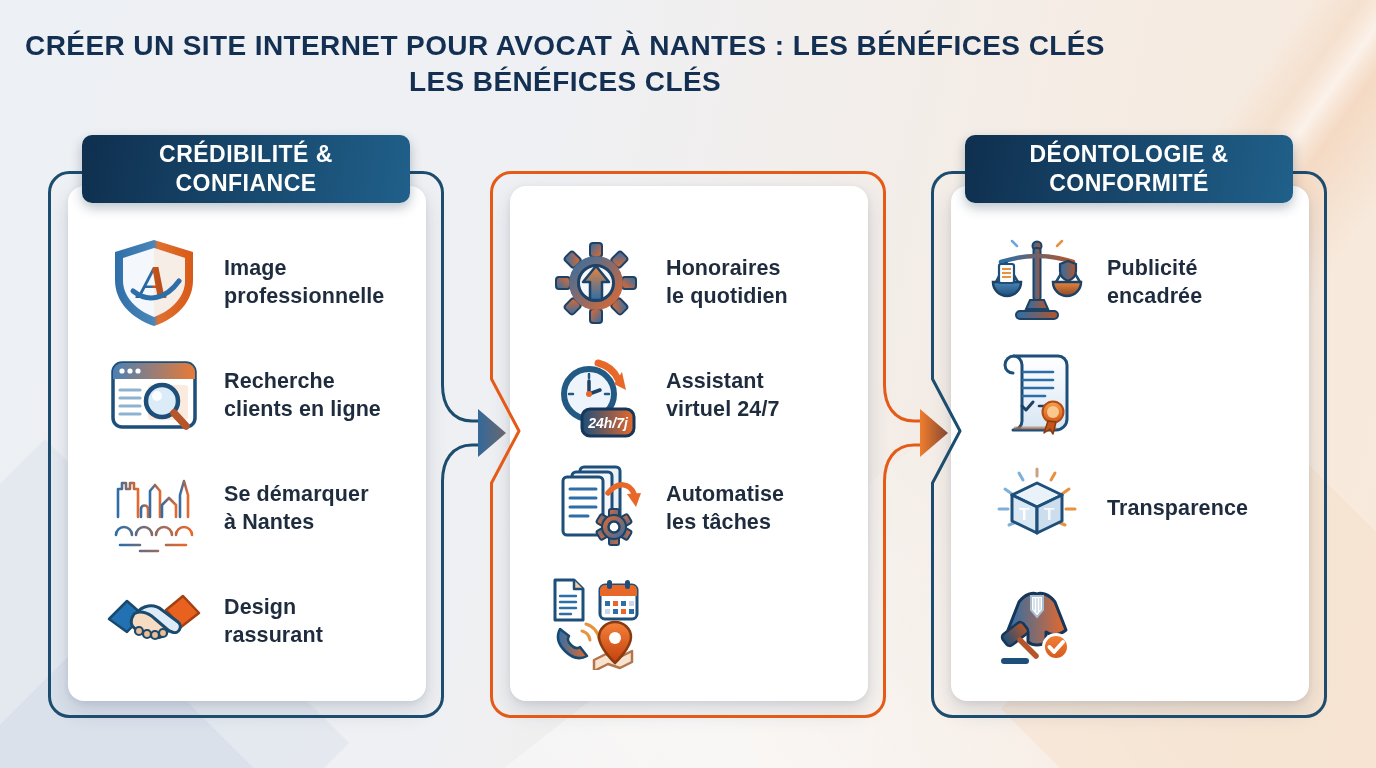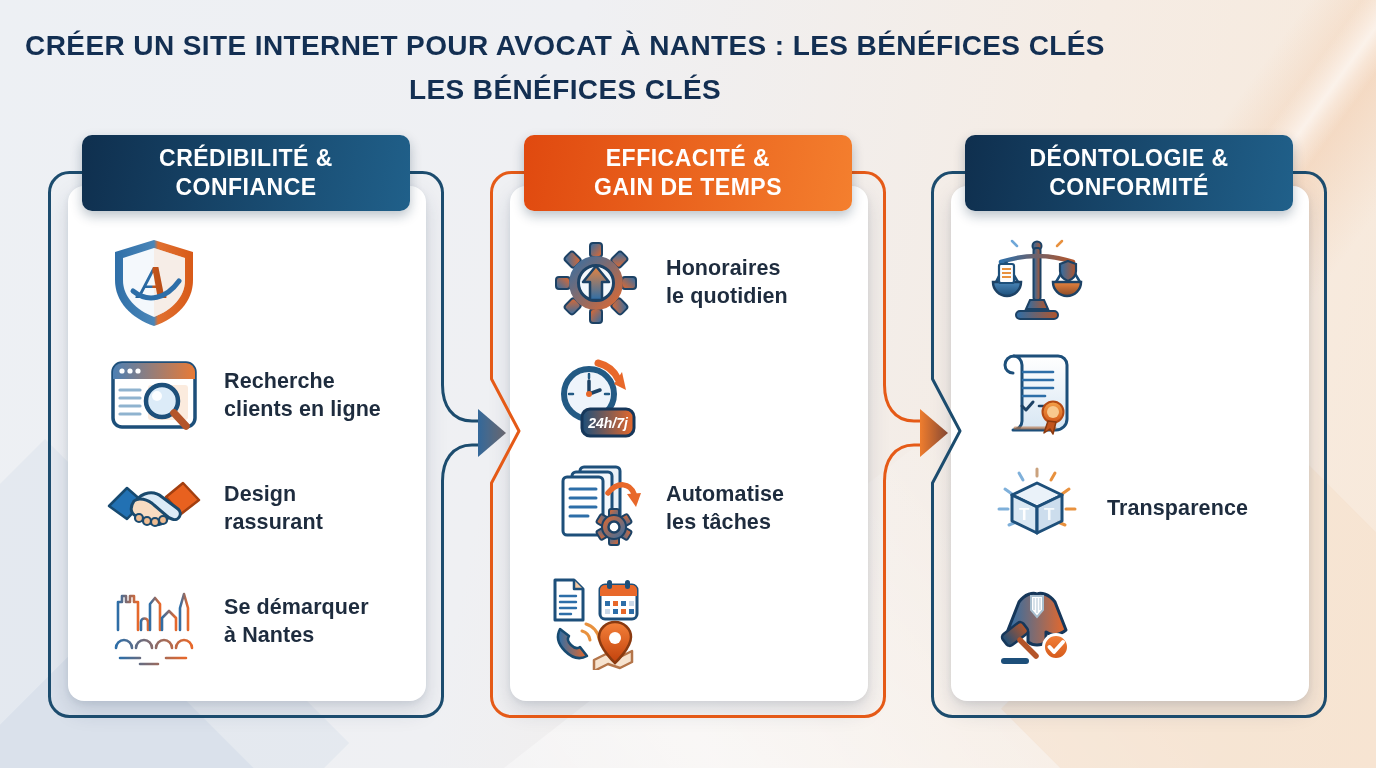--- a/index.html
+++ b/index.html
@@ -20,32 +20,32 @@
   .deco-bl1 { left:-170px; bottom:-190px; width:430px; height:430px; background:#dde4ed; opacity:.6; transform:rotate(45deg); }
   .deco-bl2 { left:-60px; bottom:-250px; width:330px; height:330px; background:#d2dbe7; opacity:.55; transform:rotate(45deg); }
   .deco-bc { left:340px; bottom:-280px; width:860px; height:430px;
     background:linear-gradient(90deg,rgba(255,255,255,0),rgba(255,255,255,.55),rgba(255,255,255,0));
     transform:rotate(-38deg); }
   .deco-br { right:-130px; bottom:-150px; width:430px; height:390px; background:#f6dfc9; opacity:.5; transform:rotate(45deg); }
 
   
   .title-wrap { position:absolute; top:30px; left:0; width:1130px; text-align:center; z-index:3; }
   .title-line1 { font-size:28px; font-weight:800; letter-spacing:.4px; color:#132f52; }
-  .title-line2 { font-size:28px; font-weight:800; letter-spacing:.4px; color:#132f52; margin-top:12px; }
+  .title-line2 { font-size:28px; font-weight:800; letter-spacing:.4px; color:#132f52; margin-top:4px; }
 
   
   .card { position:absolute; top:133px; width:396px; height:585px; z-index:2; }
   .card.navy   { --line:#1c4c6e; --hdr1:#0f2f4e; --hdr2:#20608a; }
   .card.orange { --line:#e55a17; --hdr1:#e0490f; --hdr2:#f47f2e; }
   .card-white { position:absolute; left:20px; right:18px; top:53px; bottom:17px;
     background:#ffffff; border-radius:16px;
     box-shadow:0 10px 22px rgba(25,45,80,.15), 0 2px 6px rgba(25,45,80,.08); }
   .outline { position:absolute; left:0; top:0; overflow:visible; }
   .outline-path { stroke:var(--line); }
-  .card-header { position:absolute; top:2px; left:34px; right:34px; height:76px;
+  .card-header { position:absolute; top:2px; left:34px; right:34px; height:68px;
     background:linear-gradient(100deg,var(--hdr1),var(--hdr2));
     border-radius:10px; display:flex; align-items:center; justify-content:center;
     box-shadow:0 5px 12px rgba(16,42,67,.28); z-index:4; }
   .card-header-label { color:#ffffff; font-size:23px; font-weight:800; letter-spacing:.5px;
     line-height:1.25; text-align:center; white-space:pre-line; }
   .items { position:absolute; left:20px; right:18px; top:53px; bottom:17px;
     padding:49px 10px 0 38px; display:flex; flex-direction:column; }
   .item { display:flex; align-items:center; gap:22px; height:96px; margin-bottom:17px; }
   .icon-box { width:96px; height:96px; flex:0 0 96px; }
   .icon-box svg { width:96px; height:96px; display:block; }
@@ -98,20 +98,22 @@
                 <stop offset="1" stop-color="#b44a14"></stop>
               </linearGradient>
           </defs>
           <path d="M48 5 L87 17 V45 C87 67 71 83 48 91 C25 83 9 67 9 45 V17 Z" fill="url(#i1g)"></path>
           <path d="M48 13 L79 23 V45 C79 62 66 75 48 82 C30 75 17 62 17 45 V23 Z" fill="#f4f8fc"></path>
           <path d="M48 13 L79 23 V45 C79 62 66 75 48 82 Z" fill="#f8e2d2" opacity="0.5"></path>
           <text x="47" y="63" text-anchor="middle" font-family="Liberation Serif, serif" font-size="46" font-weight="bold" font-style="italic" fill="url(#i1a)">A</text>
           <path d="M27 56 C42 68 60 64 73 46" stroke="#2d6ea8" stroke-width="5" fill="none" stroke-linecap="round"></path>
         </svg>
       </div>
+      <div class="item-label">Image
+professionnelle</div>
     </div>
 
     <div class="item">
       <div class="icon-box">
         <svg viewBox="0 0 96 96">
           <defs>
               <linearGradient id="i2bar" x1="0" y1="0" x2="1" y2="0">
                 <stop offset="0" stop-color="#4c80b4"></stop>
                 <stop offset="1" stop-color="#e87a36"></stop>
               </linearGradient>
@@ -133,59 +135,59 @@
           <path d="M68 65 L80 78" stroke="#b4552a" stroke-width="7.5" stroke-linecap="round"></path>
         </svg>
       </div>
       <div class="item-label">Recherche
 clients en ligne</div>
     </div>
 
     <div class="item">
       <div class="icon-box">
         <svg viewBox="0 0 96 96">
-          <path d="M3 45 L21 27 L37 41 L21 58 Z" fill="#2271b3" stroke="#174a70" stroke-width="2.5" stroke-linejoin="round"></path>
-          <path d="M93 39 L77 22 L60 36 L75 53 Z" fill="#e8611f" stroke="#a33f10" stroke-width="2.5" stroke-linejoin="round"></path>
-          <path d="M30 40 C36 31 48 29 56 36 L72 48 C77 52 73 61 66 58 L54 53" fill="#dcebf7" stroke="#1a4a6e" stroke-width="3" stroke-linejoin="round"></path>
-          <path d="M28 40 C24 46 24 52 30 55 L44 62 C52 66 60 62 62 56 L48 44 C42 38 32 36 28 40 Z" fill="#f7dcc2" stroke="#1a4a6e" stroke-width="3" stroke-linejoin="round"></path>
-          <g fill="#f0bd92" stroke="#1a4a6e" stroke-width="2.2">
-              <circle cx="33" cy="57" r="4"></circle>
-              <circle cx="41" cy="60" r="4"></circle>
-              <circle cx="49" cy="61" r="4"></circle>
-              <circle cx="57" cy="59" r="4"></circle>
-            </g>
-        </svg>
-      </div>
-      <div class="item-label">Design
-rassurant</div>
-    </div>
-
-    <div class="item">
-      <div class="icon-box">
-        <svg viewBox="0 0 96 96">
           <defs>
               <linearGradient id="i4g" x1="0" y1="0" x2="1" y2="0">
                 <stop offset="0" stop-color="#2d6ea8"></stop>
                 <stop offset="1" stop-color="#e8682a"></stop>
               </linearGradient>
             </defs>
           <g fill="none" stroke="url(#i4g)" stroke-width="2.6" stroke-linecap="round" stroke-linejoin="round">
             <path d="M12 56 V28 h4 v-6 h4 v6 h4 v-6 h4 v6 h4 v28"></path>
             <path d="M35 56 v-8 a3.5 3.5 0 0 1 7 0 v8"></path>
             <path d="M44 56 V30 l5 -6 5 6 v26"></path>
             <path d="M56 56 v-12 l7 -7 7 7 v12"></path>
             <path d="M74 56 V34 l4 -14 4 14 v22"></path>
             <path d="M6 62 H90"></path>
             <path d="M10 74 a8 8 0 0 1 16 0 M30 74 a8 8 0 0 1 16 0 M50 74 a8 8 0 0 1 16 0 M70 74 a8 8 0 0 1 16 0"></path>
             <path d="M14 84 h20 M60 84 h20 M34 90 h18"></path>
           </g>
         </svg>
       </div>
       <div class="item-label">Se démarquer
 à Nantes</div>
+    </div>
+
+    <div class="item">
+      <div class="icon-box">
+        <svg viewBox="0 0 96 96">
+          <path d="M3 45 L21 27 L37 41 L21 58 Z" fill="#2271b3" stroke="#174a70" stroke-width="2.5" stroke-linejoin="round"></path>
+          <path d="M93 39 L77 22 L60 36 L75 53 Z" fill="#e8611f" stroke="#a33f10" stroke-width="2.5" stroke-linejoin="round"></path>
+          <path d="M30 40 C36 31 48 29 56 36 L72 48 C77 52 73 61 66 58 L54 53" fill="#dcebf7" stroke="#1a4a6e" stroke-width="3" stroke-linejoin="round"></path>
+          <path d="M28 40 C24 46 24 52 30 55 L44 62 C52 66 60 62 62 56 L48 44 C42 38 32 36 28 40 Z" fill="#f7dcc2" stroke="#1a4a6e" stroke-width="3" stroke-linejoin="round"></path>
+          <g fill="#f0bd92" stroke="#1a4a6e" stroke-width="2.2">
+              <circle cx="33" cy="57" r="4"></circle>
+              <circle cx="41" cy="60" r="4"></circle>
+              <circle cx="49" cy="61" r="4"></circle>
+              <circle cx="57" cy="59" r="4"></circle>
+            </g>
+        </svg>
+      </div>
+      <div class="item-label">Design
+rassurant</div>
     </div>
 
   </div>
   <div class="card-header">
     <div class="card-header-label">CRÉDIBILITÉ &amp;
 CONFIANCE</div>
   </div>
 </div>
 
 <div class="card orange" style="left:490px;">
@@ -254,20 +256,22 @@
               <path d="M41 46 V33"></path>
               <path d="M41 46 L52 42"></path>
             </g>
           <circle cx="41" cy="46" r="3" fill="#e8682a"></circle>
           <path d="M50 15 A30 30 0 0 1 70 31" fill="none" stroke="#e8682a" stroke-width="7" stroke-linecap="round"></path>
           <path d="M78 42 L66 36 L74 24 Z" fill="#e8682a"></path>
           <rect x="34" y="61" width="52" height="27" rx="8" fill="url(#i6b)" stroke="#16375a" stroke-width="3"></rect>
           <text x="60" y="80" text-anchor="middle" font-size="14" font-weight="bold" font-style="italic" fill="#ffffff">24h/7j</text>
         </svg>
       </div>
+      <div class="item-label">Assistant
+virtuel 24/7</div>
     </div>
 
     <div class="item">
       <div class="icon-box">
         <svg viewBox="0 0 96 96">
           <defs>
               <linearGradient id="i7g" x1="0" y1="0" x2="1" y2="1">
                 <stop offset="0" stop-color="#e8682a"></stop>
                 <stop offset="1" stop-color="#2d6ea8"></stop>
               </linearGradient>
@@ -342,24 +346,20 @@
               <path d="M38 50 a18 18 0 0 1 13 15"></path>
             </g>
           <path d="M46 86 l12 -6 12 4 14 -7 v11 l-12 6 -12 -4 -14 7 z" fill="#f7e3cf" stroke="#b4754a" stroke-width="2.5" stroke-linejoin="round"></path>
           <path d="M67 48 c-9 0 -16 7 -16 15 c0 11 16 26 16 26 s16 -15 16 -26 c0 -8 -7 -15 -16 -15 z" fill="url(#i8pin)" stroke="#8a3a10" stroke-width="2.5"></path>
           <circle cx="67" cy="64" r="6" fill="#ffffff"></circle>
         </svg>
       </div>
     </div>
 
   </div>
-  <div class="card-header">
-    <div class="card-header-label">EFFICACITÉ &amp;
-GAIN DE TEMPS</div>
-  </div>
 </div>
 
 <div class="card navy" style="left:931px;">
   <div class="card-white"></div>
   <svg class="outline" width="470" height="590" viewBox="0 0 470 590">
     <path class="outline-path" fill="none" stroke-width="3" stroke-linecap="round" stroke-linejoin="round" d="M21.5 39.5 H374.5 A20 20 0 0 1 394.5 59.5 V563.5 A20 20 0 0 1 374.5 583.5 H21.5 A20 20 0 0 1 1.5 563.5 V350 L29 298 L1.5 246 V59.5 A20 20 0 0 1 21.5 39.5"></path>
   </svg>
   <div class="items">
 
     <div class="item">
@@ -390,20 +390,22 @@
           <path d="M4 47 a14 14 0 0 0 28 0 z" fill="url(#i9L)" stroke="#1d4265" stroke-width="2.5"></path>
           <rect x="10" y="29" width="15" height="19" rx="2" fill="#fdfdfd" stroke="#1d4f7a" stroke-width="2.2"></rect>
           <path d="M13 34 h9 M13 38 h9 M13 42 h9" stroke="#e8913e" stroke-width="1.8"></path>
           <path d="M79 27 L67 47 M79 27 L91 47" stroke="#1d4f7a" stroke-width="2.5"></path>
           <path d="M64 47 a14 14 0 0 0 28 0 z" fill="url(#i9R)" stroke="#1d4265" stroke-width="2.5"></path>
           <path d="M79 26 l8 3 v7 c0 5 -3 8 -8 10 c-5 -2 -8 -5 -8 -10 v-7 z" fill="url(#i9)" stroke="#1d4265" stroke-width="2.2"></path>
           <path d="M41 65 h14 l4 9 H37 Z" fill="url(#i9)" stroke="#1d4265" stroke-width="2"></path>
           <rect x="27" y="76" width="42" height="8" rx="4" fill="url(#i9)" stroke="#1d4265" stroke-width="2"></rect>
         </svg>
       </div>
+      <div class="item-label">Publicité
+encadrée</div>
     </div>
 
     <div class="item">
       <div class="icon-box">
         <svg viewBox="0 0 96 96">
           <defs>
             <linearGradient id="i10" x1="0" y1="0" x2="0" y2="1">
                 <stop offset="0" stop-color="#ffffff"></stop>
                 <stop offset="1" stop-color="#d7e6f3"></stop>
               </linearGradient>

